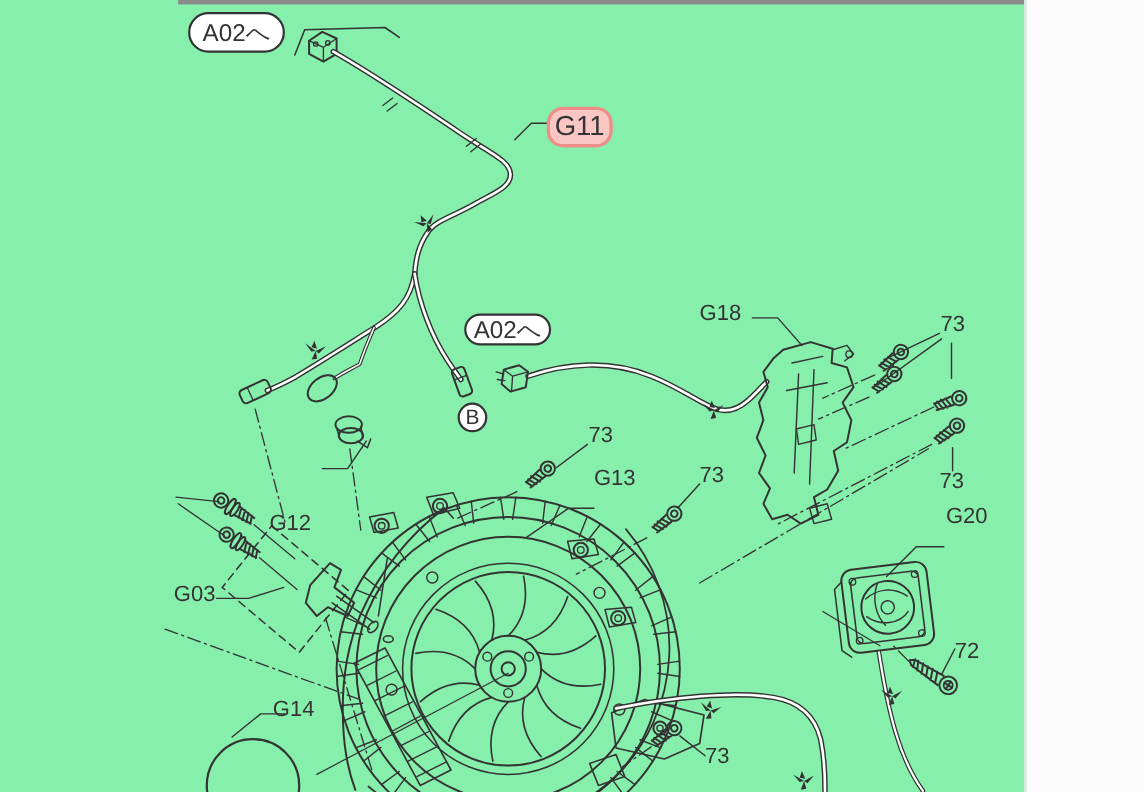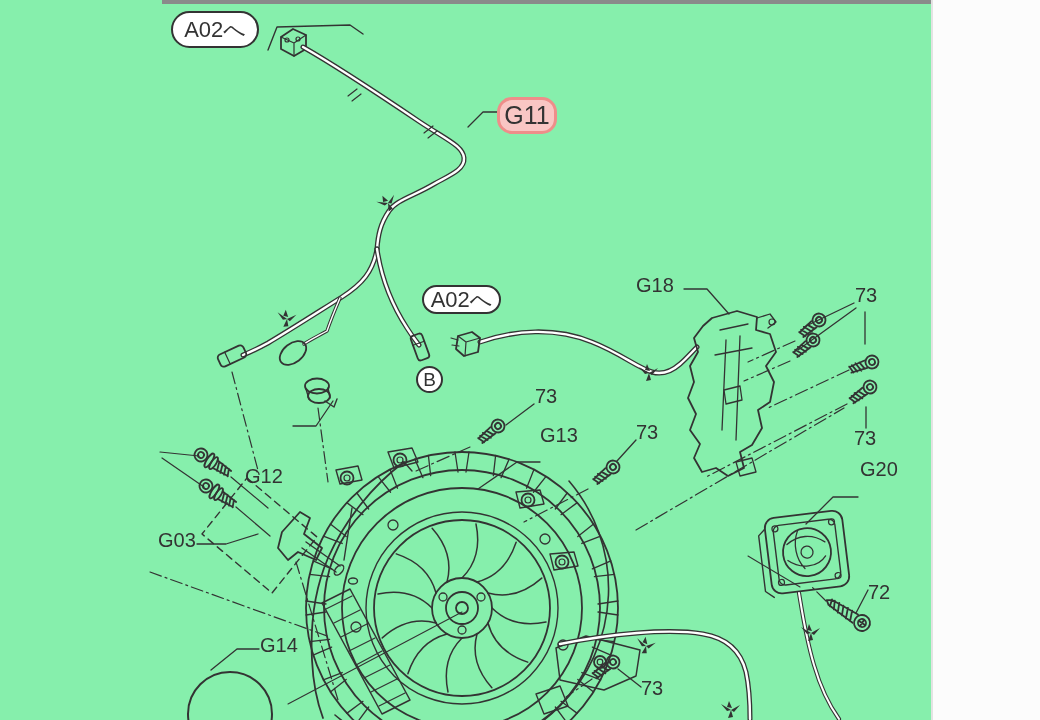--- a/index.html
+++ b/index.html
@@ -281,21 +281,21 @@
   </svg>
 
   <div id="callout-layer">
       <div class="co co-oval" style="left: 171px; top: 11px; width: 88px; height: 37px;">A02へ</div>
       <div class="co co-oval" style="left: 422px; top: 285px; width: 79px; height: 29px;">A02へ</div>
       <div class="co co-circle" style="left: 416px; top: 366px; width: 27px; height: 27px;">B</div>
       <div class="co co-highlight" style="left: 497px; top: 97px; width: 60px; height: 37px; border-radius: 15px;">G11</div>
       <div class="co co-plain" style="left: 245px; top: 427px; margin-top: 38px;">G12</div>
       <div class="co co-plain" style="left: 158px; top: 529px;">G03</div>
       <div class="co co-plain" style="left: 540px; top: 424px;">G13</div>
-      <div class="co co-plain" style="left: 260px; top: 634px;">G14</div>
+      <div class="co co-plain" style="left: 248px; top: 634px;">G14</div>
       <div class="co co-plain" style="left: 636px; top: 274px;">G18</div>
       <div class="co co-plain" style="left: 860px; top: 458px;">G20</div>
       <div class="co co-plain" style="left: 535px; top: 385px;">73</div>
       <div class="co co-plain" style="left: 636px; top: 421px;">73</div>
       <div class="co co-plain" style="left: 855px; top: 284px;">73</div>
       <div class="co co-plain" style="left: 854px; top: 427px;">73</div>
       <div class="co co-plain" style="left: 641px; top: 677px;">73</div>
       <div class="co co-plain" style="left: 868px; top: 565px; margin-top: 16px;">72</div>
     </div>
 

